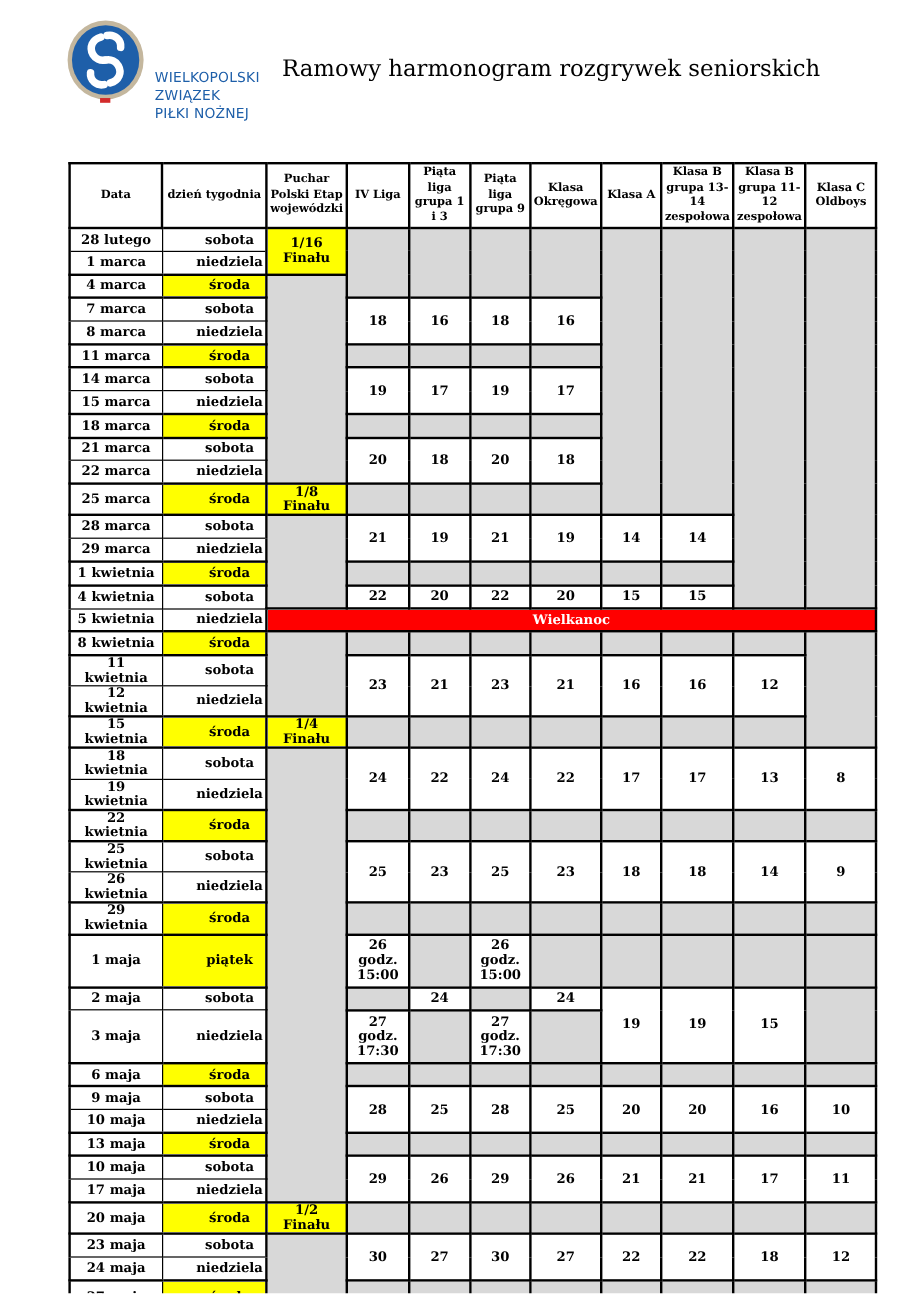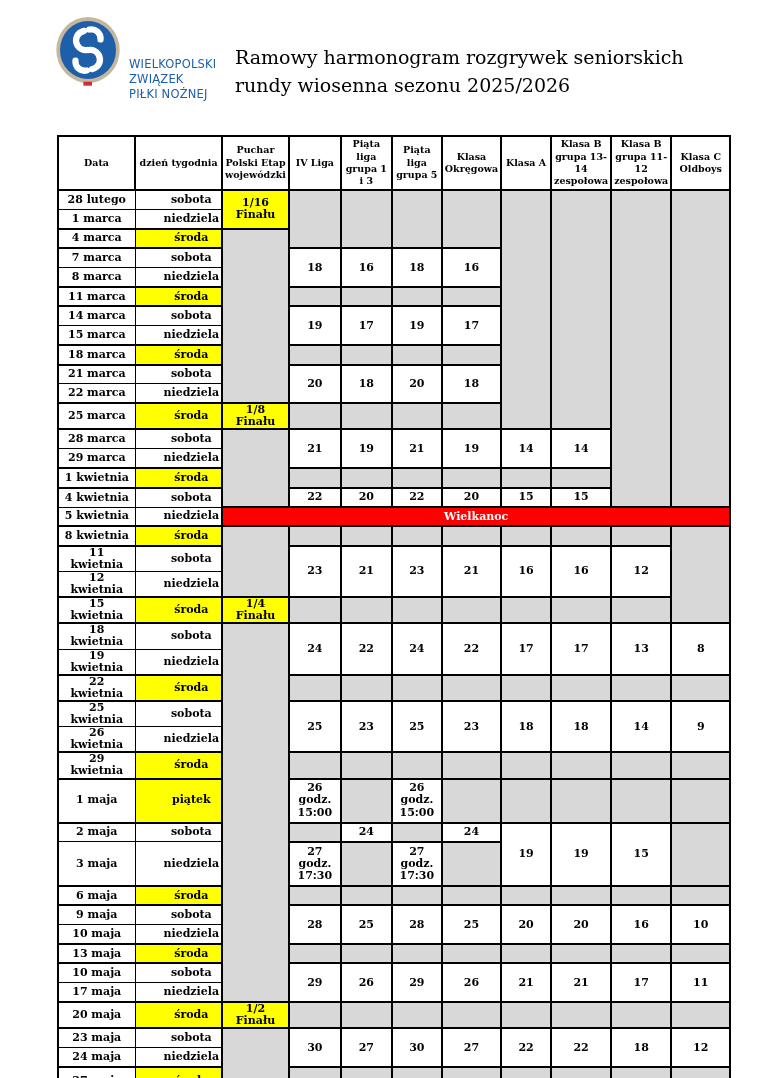--- a/index.html
+++ b/index.html
@@ -50,21 +50,20 @@
   </svg>
 
   <div class="org-name">
     <div>WIELKOPOLSKI</div>
     <div>ZWIĄZEK</div>
     <div>PIŁKI NOŻNEJ</div>
   </div>
 
   <div class="title">
     <div>Ramowy harmonogram rozgrywek seniorskich</div>
-    <div>rundy wiosenna sezonu 2025/2026</div>
   </div>
 
   <table class="sched">
     <colgroup>
       <col style="width:77px">
         <col style="width:59px">
         <col style="width:66px">
       <col style="width:52px">
         <col style="width:51px">
         <col style="width:50px">
@@ -74,21 +73,21 @@
       <col style="width:59px">
         <col style="width:59px">
     </colgroup>
     <thead>
       <tr>
           <th>Data</th>
           <th>dzień tygodnia</th>
           <th>Puchar Polski Etap wojewódzki</th>
           <th>IV Liga</th>
           <th>Piąta liga grupa 1 i 3</th>
-          <th>Piąta liga grupa 5</th>
+          <th>Piąta liga grupa 9</th>
           <th>Klasa Okręgowa</th>
           <th>Klasa A</th>
           <th>Klasa B grupa 13-14 zespołowa</th>
           <th>Klasa B grupa 11-12 zespołowa</th>
           <th>Klasa C Oldboys</th>
         </tr>
     </thead>
     <tbody>
         <tr>
           <td class="date-cell thin-b">28 lutego</td>

